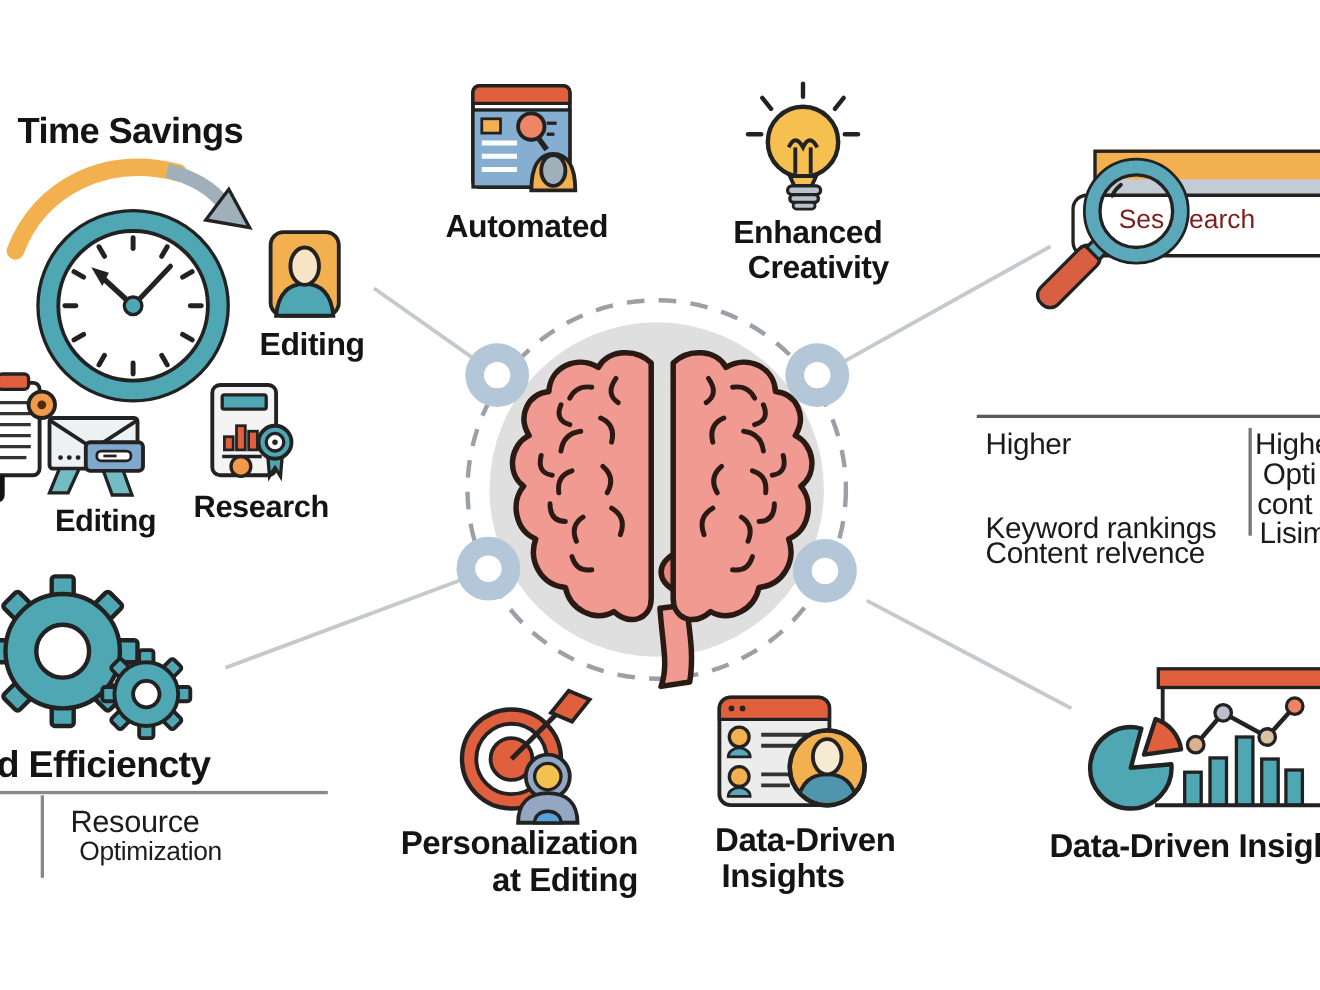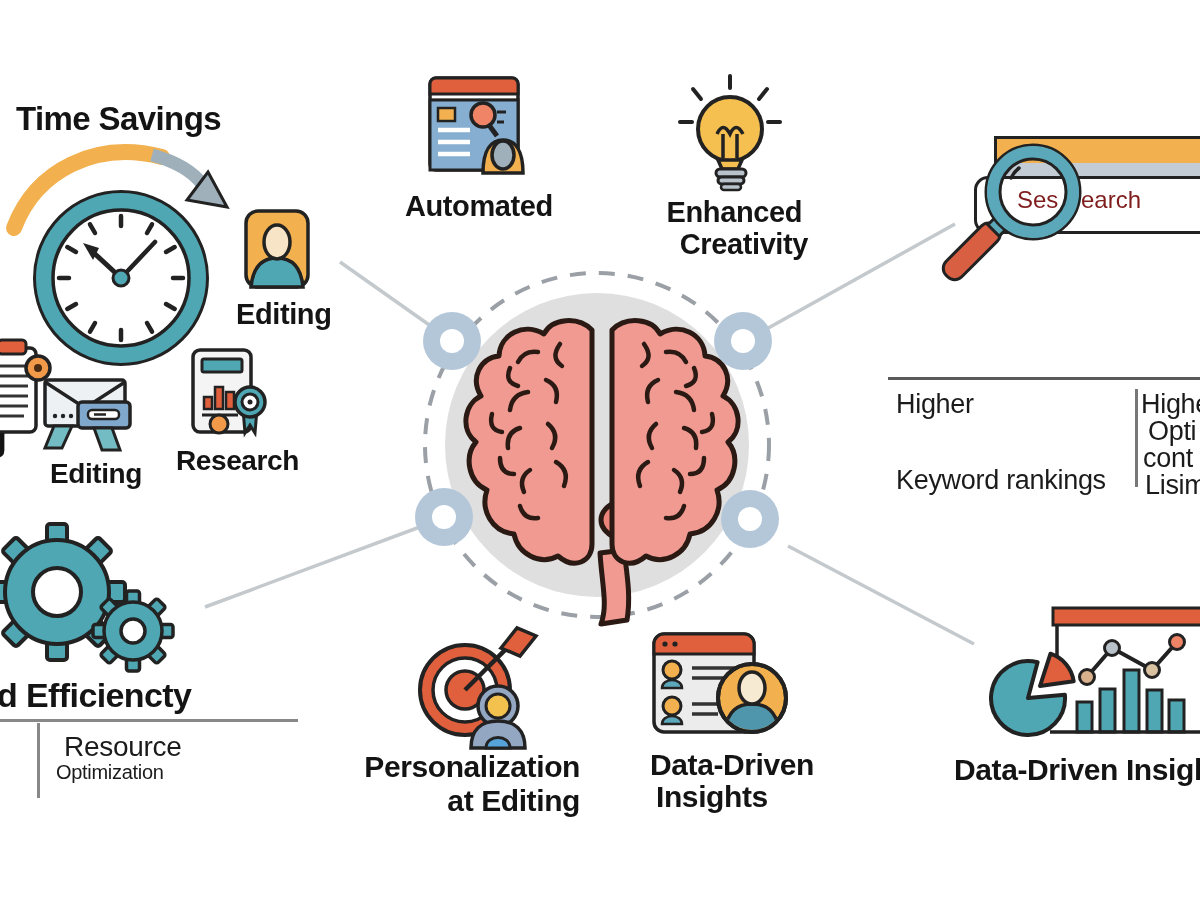--- a/index.html
+++ b/index.html
@@ -225,20 +225,21 @@
     <rect x="-8" y="-4" width="16" height="16" transform="translate(77,92) rotate(45)" fill="#5ba8ba" stroke="#222" stroke-width="3"></rect>
     <circle cx="108" cy="62" r="47" fill="none" stroke="#222" stroke-width="3"></circle>
     <circle cx="108" cy="62" r="40" fill="none" stroke="#5ba8ba" stroke-width="12"></circle>
     <circle cx="108" cy="62" r="33" fill="none" stroke="#222" stroke-width="3"></circle>
     <path d="M86,48 a28,28 0 0 1 8,-10" fill="none" stroke="#222" stroke-width="3.5" stroke-linecap="round"></path>
   </svg>
 
   <div class="abs rule" style="left:888px;top:377px;width:320px;height:3px;"></div>
   <div class="abs body" style="left:896px;top:389px;">Higher</div>
   <div class="abs body" style="left:896px;top:417px;margin-top:48px;">Keyword rankings</div>
+  <div class="abs body" style="left:896px;top:488px;">Content relvence</div>
   <div class="abs" style="left:1135px;top:389px;width:2.5px;height:98px;background:#777;"></div>
   <div class="abs body" style="left:1141px;top:389px;">Highe</div>
   <div class="abs body" style="left:1148px;top:416px;">Opti</div>
   <div class="abs body" style="left:1143px;top:443px;">cont</div>
   <div class="abs body" style="left:1145px;top:470px;">Lisim</div>
 
   <svg class="abs" style="left:-15px;top:505px;" width="200" height="175" viewBox="0 0 200 175">
     <g transform="translate(72,87)">
       <g fill="#4fa7b3" stroke="#222" stroke-width="4">
         <rect x="-10" y="-68" width="20" height="22" rx="3"></rect>
@@ -265,21 +266,21 @@
         <rect x="26" y="-6.5" width="14" height="13" rx="2.5" transform="rotate(45)"></rect>
       </g>
       <circle r="29" fill="#4fa7b3" stroke="#222" stroke-width="3.5"></circle>
       <circle r="12" fill="#ffffff" stroke="#222" stroke-width="3.5"></circle>
     </g>
   </svg>
   <div class="abs h1" style="left:-3px;top:676px;font-size:34px;">d Efficiencty</div>
   <div class="abs" style="left:0;top:719px;width:298px;height:2.5px;background:#888;"></div>
   <div class="abs" style="left:37px;top:723px;width:2.5px;height:75px;background:#888;"></div>
   <div class="abs body" style="left:64px;top:731px;font-size:28px;">Resource</div>
-  <div class="abs body" style="left:56px;top:761px;font-size:20px;">Optimization</div>
+  <div class="abs body" style="left:72px;top:761px;font-size:24px;">Optimization</div>
 
   <svg class="abs" style="left:403px;top:618px;" width="145" height="132" viewBox="0 0 145 132">
     <circle cx="62" cy="72" r="45" fill="#e0603d" stroke="#222" stroke-width="4"></circle>
     <circle cx="62" cy="72" r="32" fill="#ffffff" stroke="#222" stroke-width="3.5"></circle>
     <circle cx="62" cy="72" r="19" fill="#e0603d" stroke="#222" stroke-width="3.5"></circle>
     <line x1="62" y1="72" x2="112" y2="22" stroke="#222" stroke-width="4.5"></line>
     <polygon points="98,30 114,10 133,18 117,38" fill="#e0603d" stroke="#222" stroke-width="3.5"></polygon>
     <circle cx="95" cy="88" r="20" fill="#93a6c2" stroke="#222" stroke-width="3.5"></circle>
     <circle cx="95" cy="88" r="12" fill="#f2c14e" stroke="#222" stroke-width="3"></circle>
     <path d="M68,130 C68,112 78,103 95,103 C112,103 122,112 122,130 Z" fill="#93a6c2" stroke="#222" stroke-width="3.5"></path>

